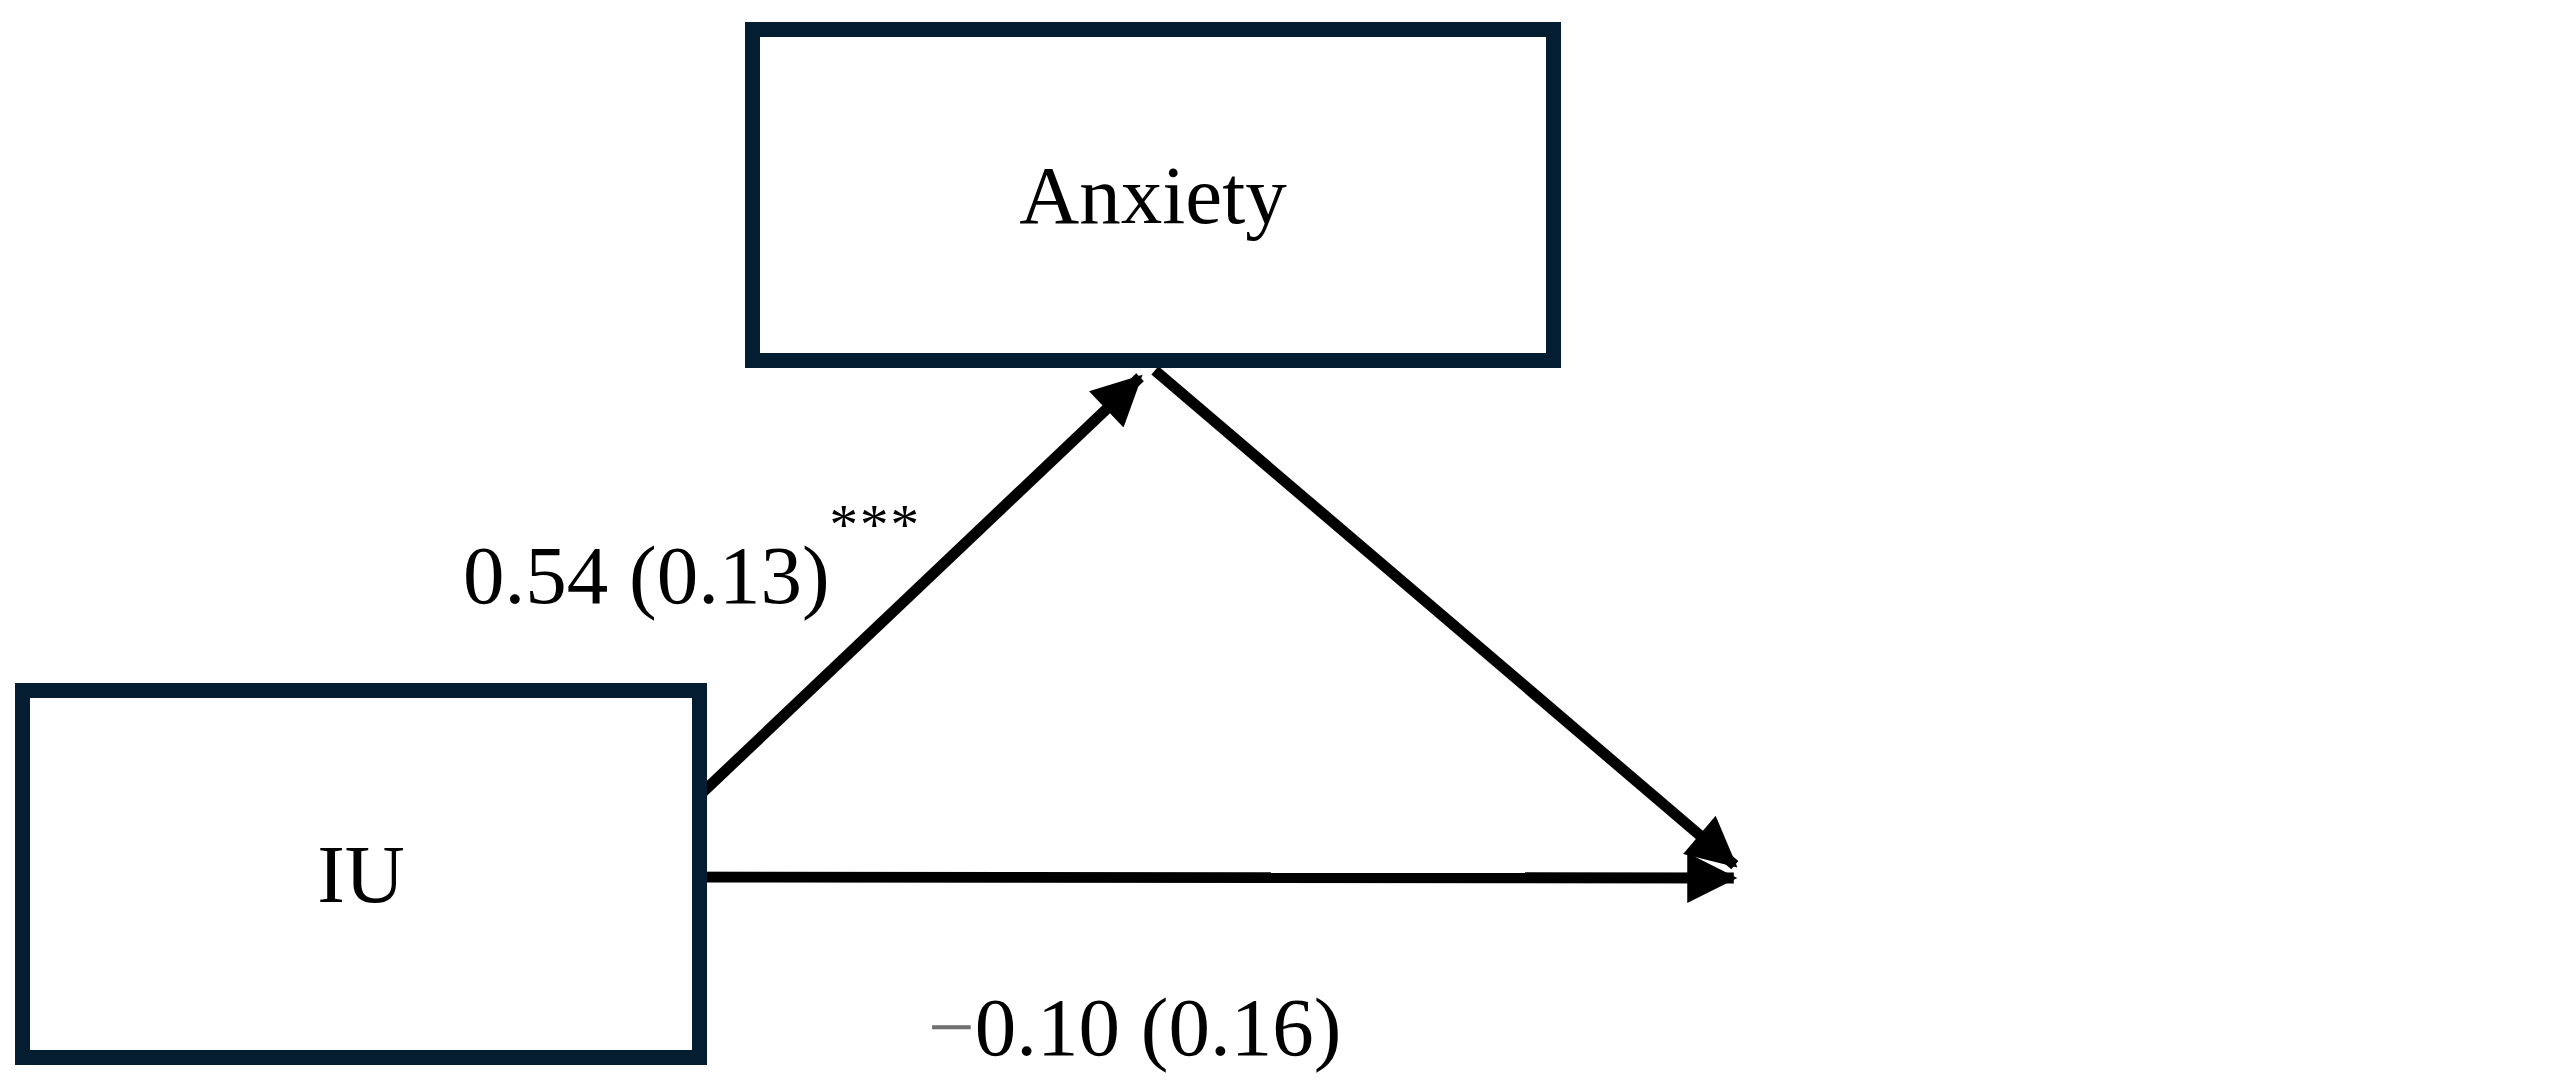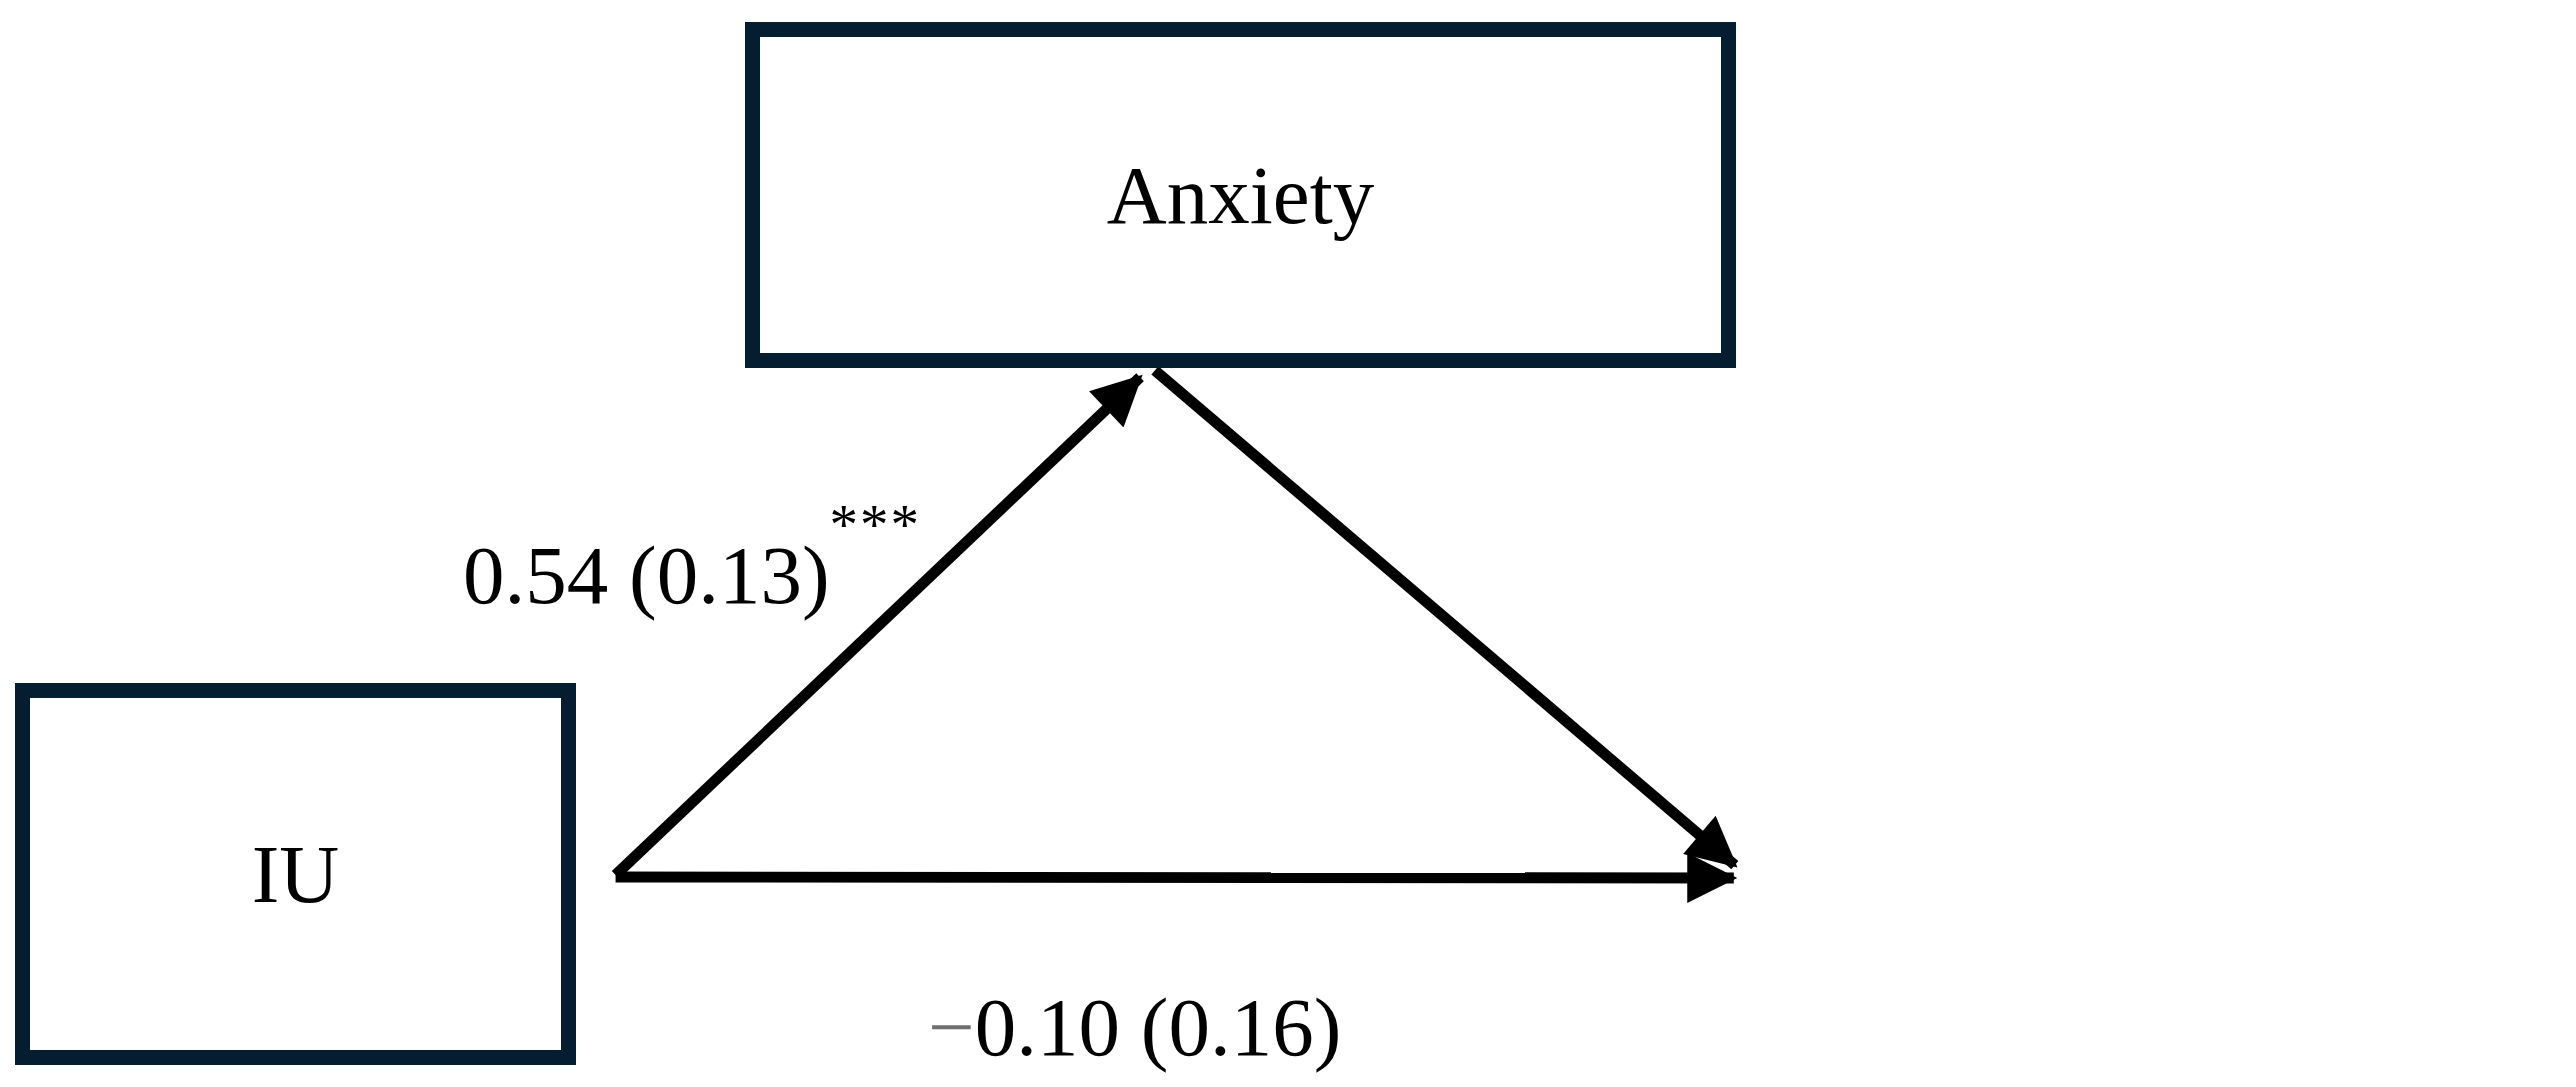--- a/index.html
+++ b/index.html
@@ -23,22 +23,22 @@
     background: #ffffff;
     display: flex;
     align-items: center;
     justify-content: center;
   }
   .node-label {
     font-size: 83px;
     line-height: 1;
     white-space: nowrap;
   }
-  #node-mediator { left: 745px; top: 22px;  width: 991px; height: 346px; }
-  #node-predictor { left: 15px;  top: 683px; width: 561px; height: 382px; }
+  #node-mediator { left: 745px; top: 22px;  width: 816px; height: 346px; }
+  #node-predictor { left: 15px;  top: 683px; width: 692px; height: 382px; }
   #node-outcome  { left: 1742px; top: 627px; width: 810px; height: 425px; }
 
   #arrow-layer {
     position: absolute;
     left: 0; top: 0;
     width: 2576px;
     height: 1088px;
   }
   .path-label {
     position: absolute;

